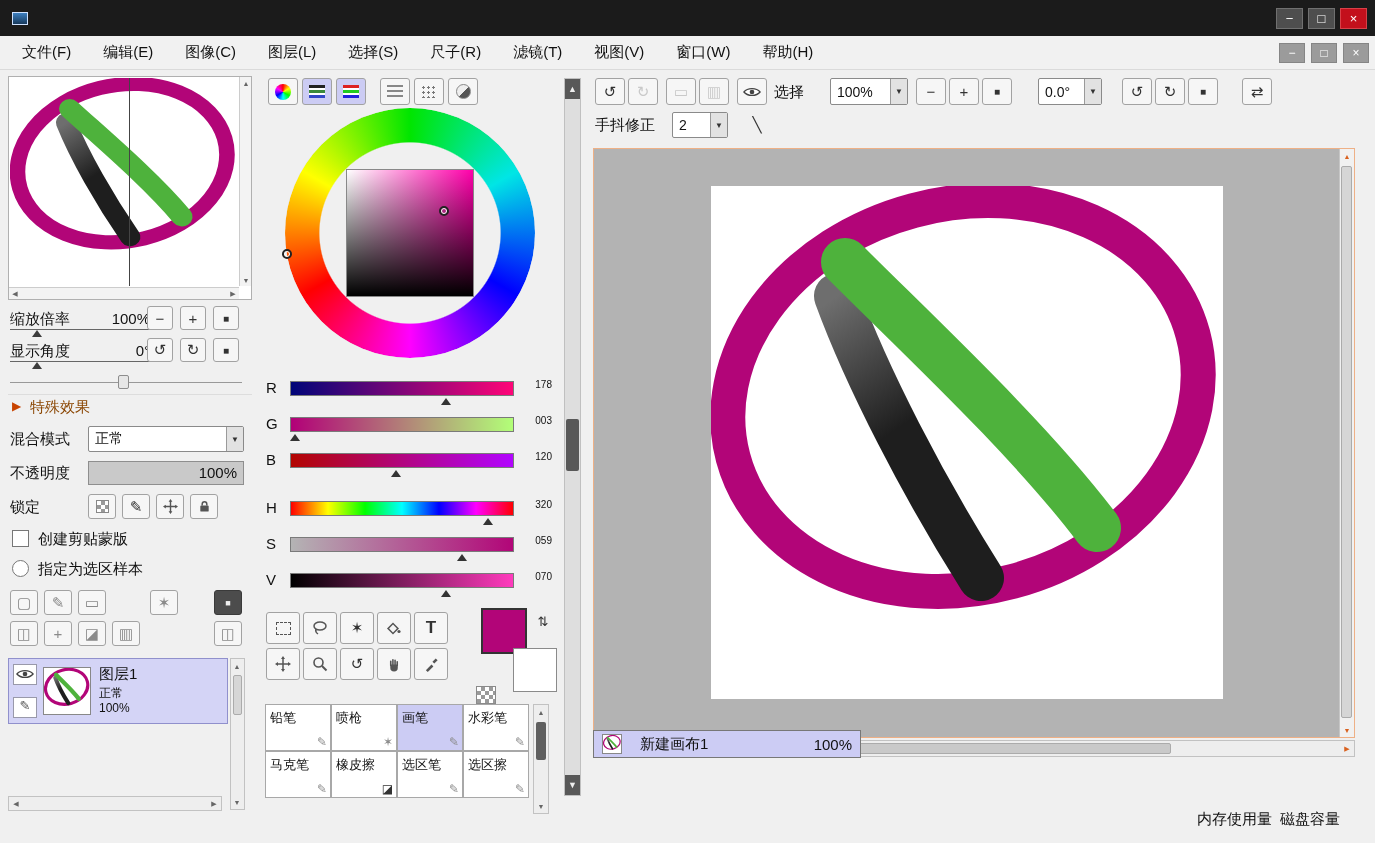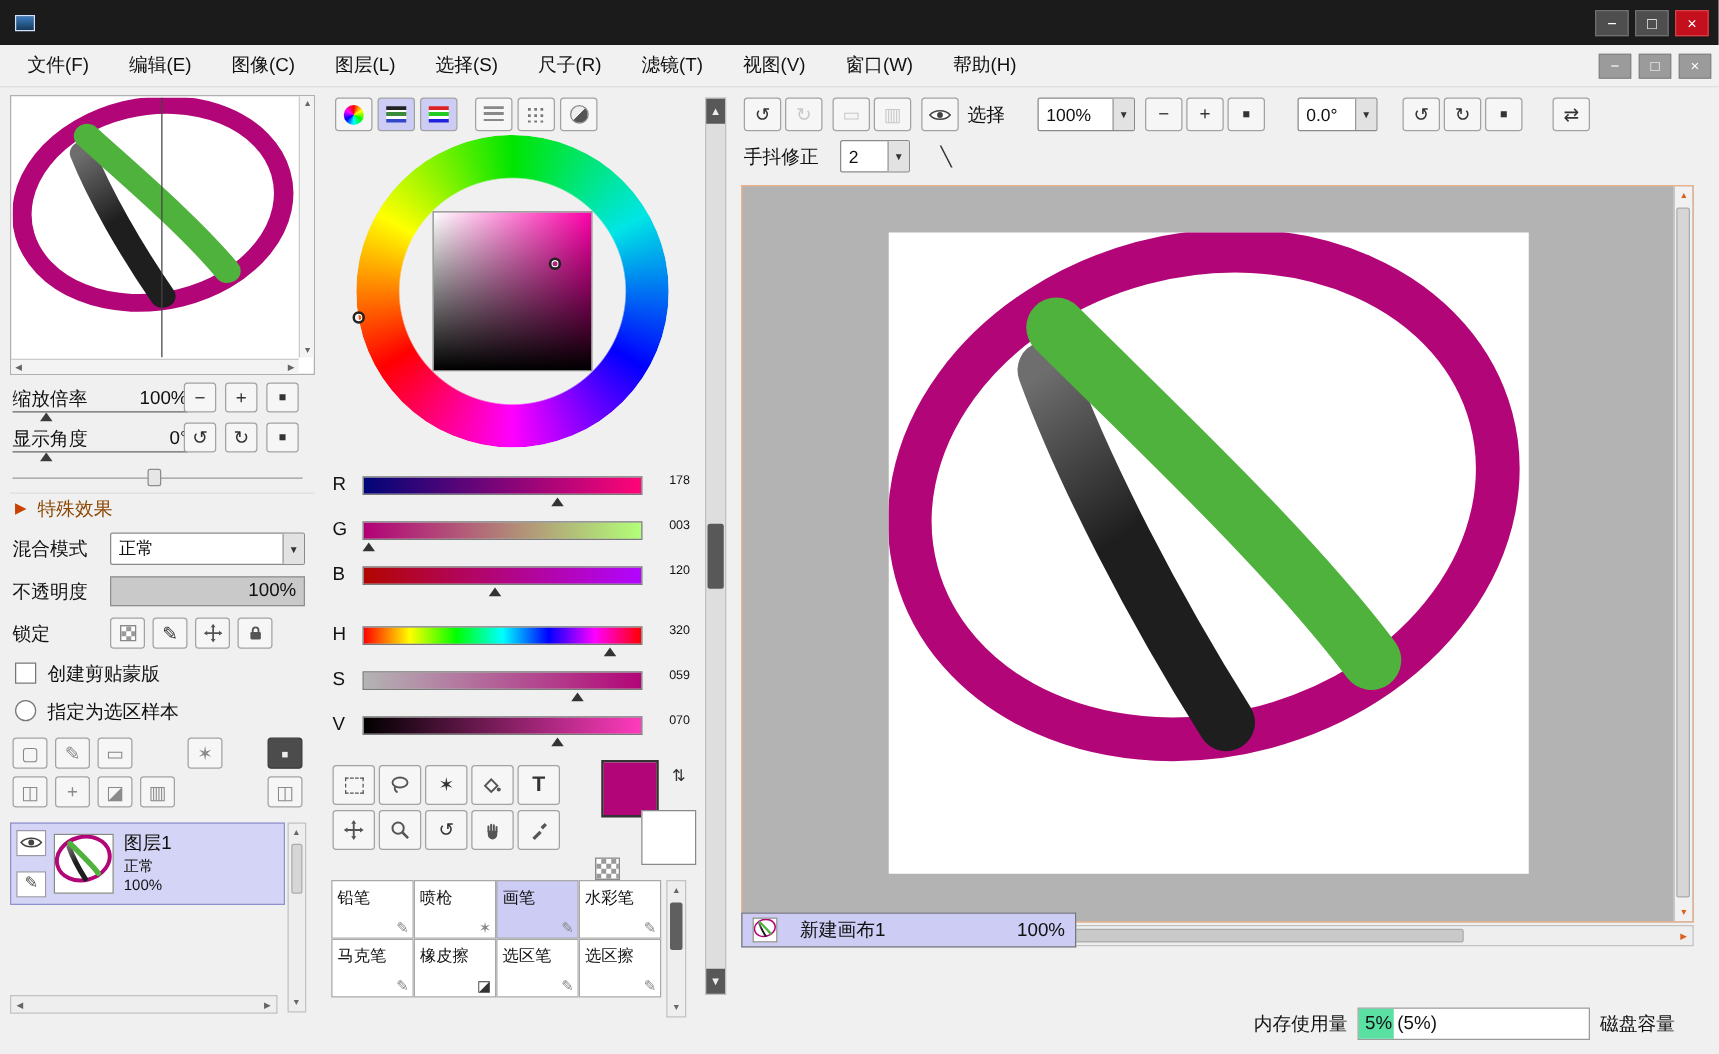--- a/index.html
+++ b/index.html
@@ -504,20 +504,16 @@
             </svg>
           </div>
       </div>
       <span>新建画布1</span>
       <span class="sp"></span>
       <span>100%</span>
     </div>
 
     <div class="statusbar">
       <span>内存使用量</span>
-      <div class="pbar" style="width:186px">
-        <div class="pfill" style="background: rgb(89, 224, 162); width: 15%;"></div>
-        <span class="ptext">5% (5%)</span>
-      </div>
       <span>磁盘容量</span>
     </div>
   </div>
 </div>
 
 </body></html>

